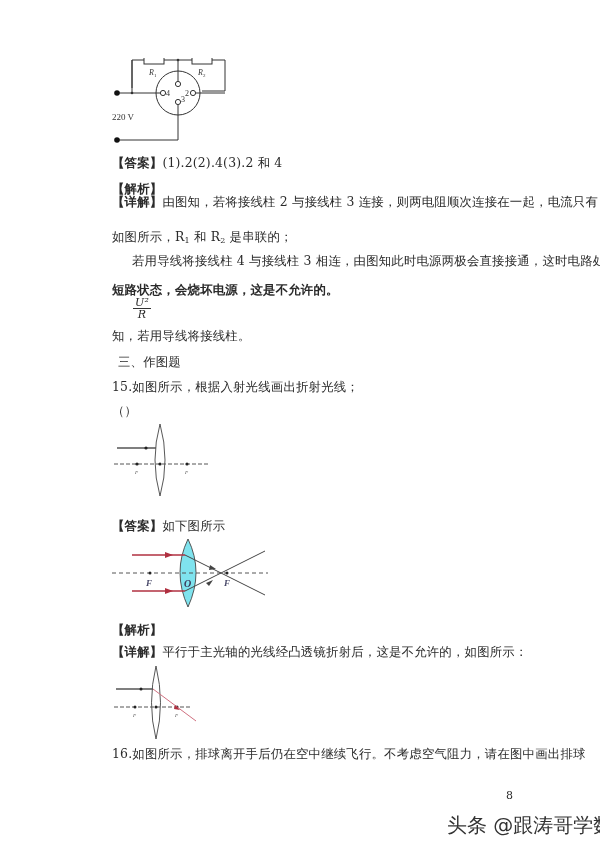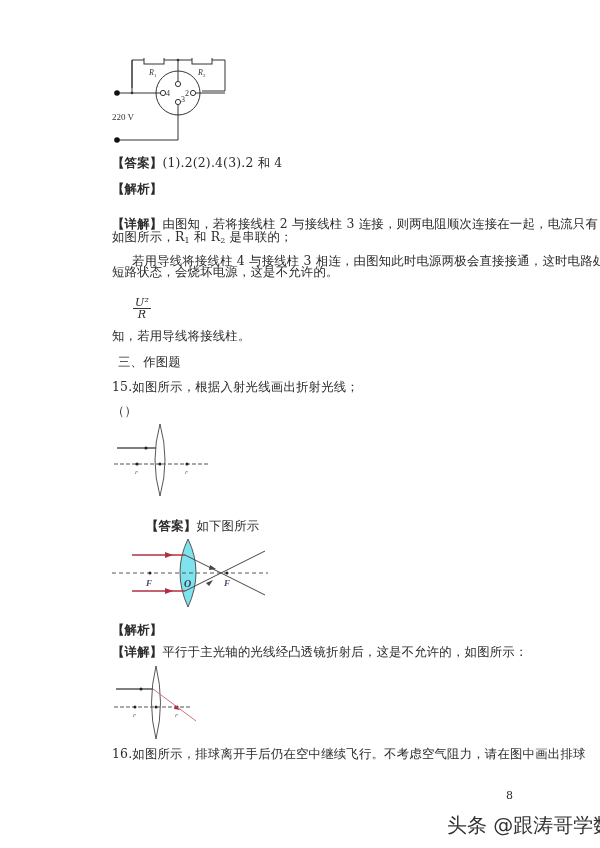--- a/index.html
+++ b/index.html
@@ -60,28 +60,28 @@
     <text x="0" y="62" font-size="9" font-family="Liberation Serif, serif" fill="#333">220 V</text>
   </svg>
 </div>
 
 <div class="line" style="top:155px;">
   <span class="bracket">【答案】</span><span>(1).2(2).4(3).2 和 4</span>
 </div>
 <div class="line" style="top:181px;">
   <span class="bracket">【解析】</span>
 </div>
-<div class="line" style="top:216px;">
+<div class="line" style="top:194px;">
   <span class="bracket">【详解】</span><span>由图知，若将接线柱 2 与接线柱 3 连接，则两电阻顺次连接在一起，电流只有</span>
 </div>
 <div class="line" style="top:229px;">
   <span>如图所示，R</span><span class="sub">1</span><span> 和 R</span><span class="sub">2</span><span> 是串联的；</span>
 </div>
 <div class="line indent" style="top:253px;">若用导线将接线柱 4 与接线柱 3 相连，由图知此时电源两极会直接接通，这时电路处于</div>
-<div class="line" style="top:264px;">短路状态，会烧坏电源，这是不允许的。</div>
+<div class="line" style="top:282px;font-weight:bold;">短路状态，会烧坏电源，这是不允许的。</div>
 <div class="line indent" style="top:297px;">
   <span class="frac"><span class="num">U²</span><span class="den">R</span></span>
 </div>
 <div class="line" style="top:328px;">知，若用导线将接线柱。</div>
 
 <div class="line indent" style="top:354px;left:118px;">三、作图题</div>
 
 <div class="line" style="top:379px;">15.如图所示，根据入射光线画出折射光线；</div>
 <div class="line" style="top:403px;">（）</div>
 
@@ -92,21 +92,21 @@
     <circle cx="34" cy="28" r="1.6" fill="#222"></circle>
     <line x1="2" y1="44" x2="98" y2="44" stroke="#555" stroke-width="1" stroke-dasharray="4,2"></line>
     <circle cx="25" cy="44" r="1.6" fill="#222"></circle>
     <circle cx="48" cy="44" r="1.6" fill="#222"></circle>
     <circle cx="75" cy="44" r="1.6" fill="#222"></circle>
     <text x="23" y="54" font-size="5" font-style="italic" font-family="Liberation Serif, serif" fill="#444">F</text>
     <text x="73" y="54" font-size="5" font-style="italic" font-family="Liberation Serif, serif" fill="#444">F</text>
   </svg>
 </div>
 
-<div class="line" style="top:518px;margin-left:34px;">
+<div class="line" style="top:518px;">
   <span class="bracket">【答案】</span><span>如下图所示</span>
 </div>
 
 <div class="fig" style="left:110px;top:535px;width:160px;height:75px;">
   <svg width="160" height="75" viewBox="0 0 160 75">
     <path d="M78,4 Q94,37 78,72 Q62,37 78,4 Z" fill="#7fe3ee" stroke="#444" stroke-width="0.9"></path>
     <line x1="2" y1="38" x2="158" y2="38" stroke="#555" stroke-width="1" stroke-dasharray="4,3"></line>
     <circle cx="40" cy="38" r="1.5" fill="#222"></circle>
     <circle cx="117" cy="38" r="1.5" fill="#222"></circle>
 

